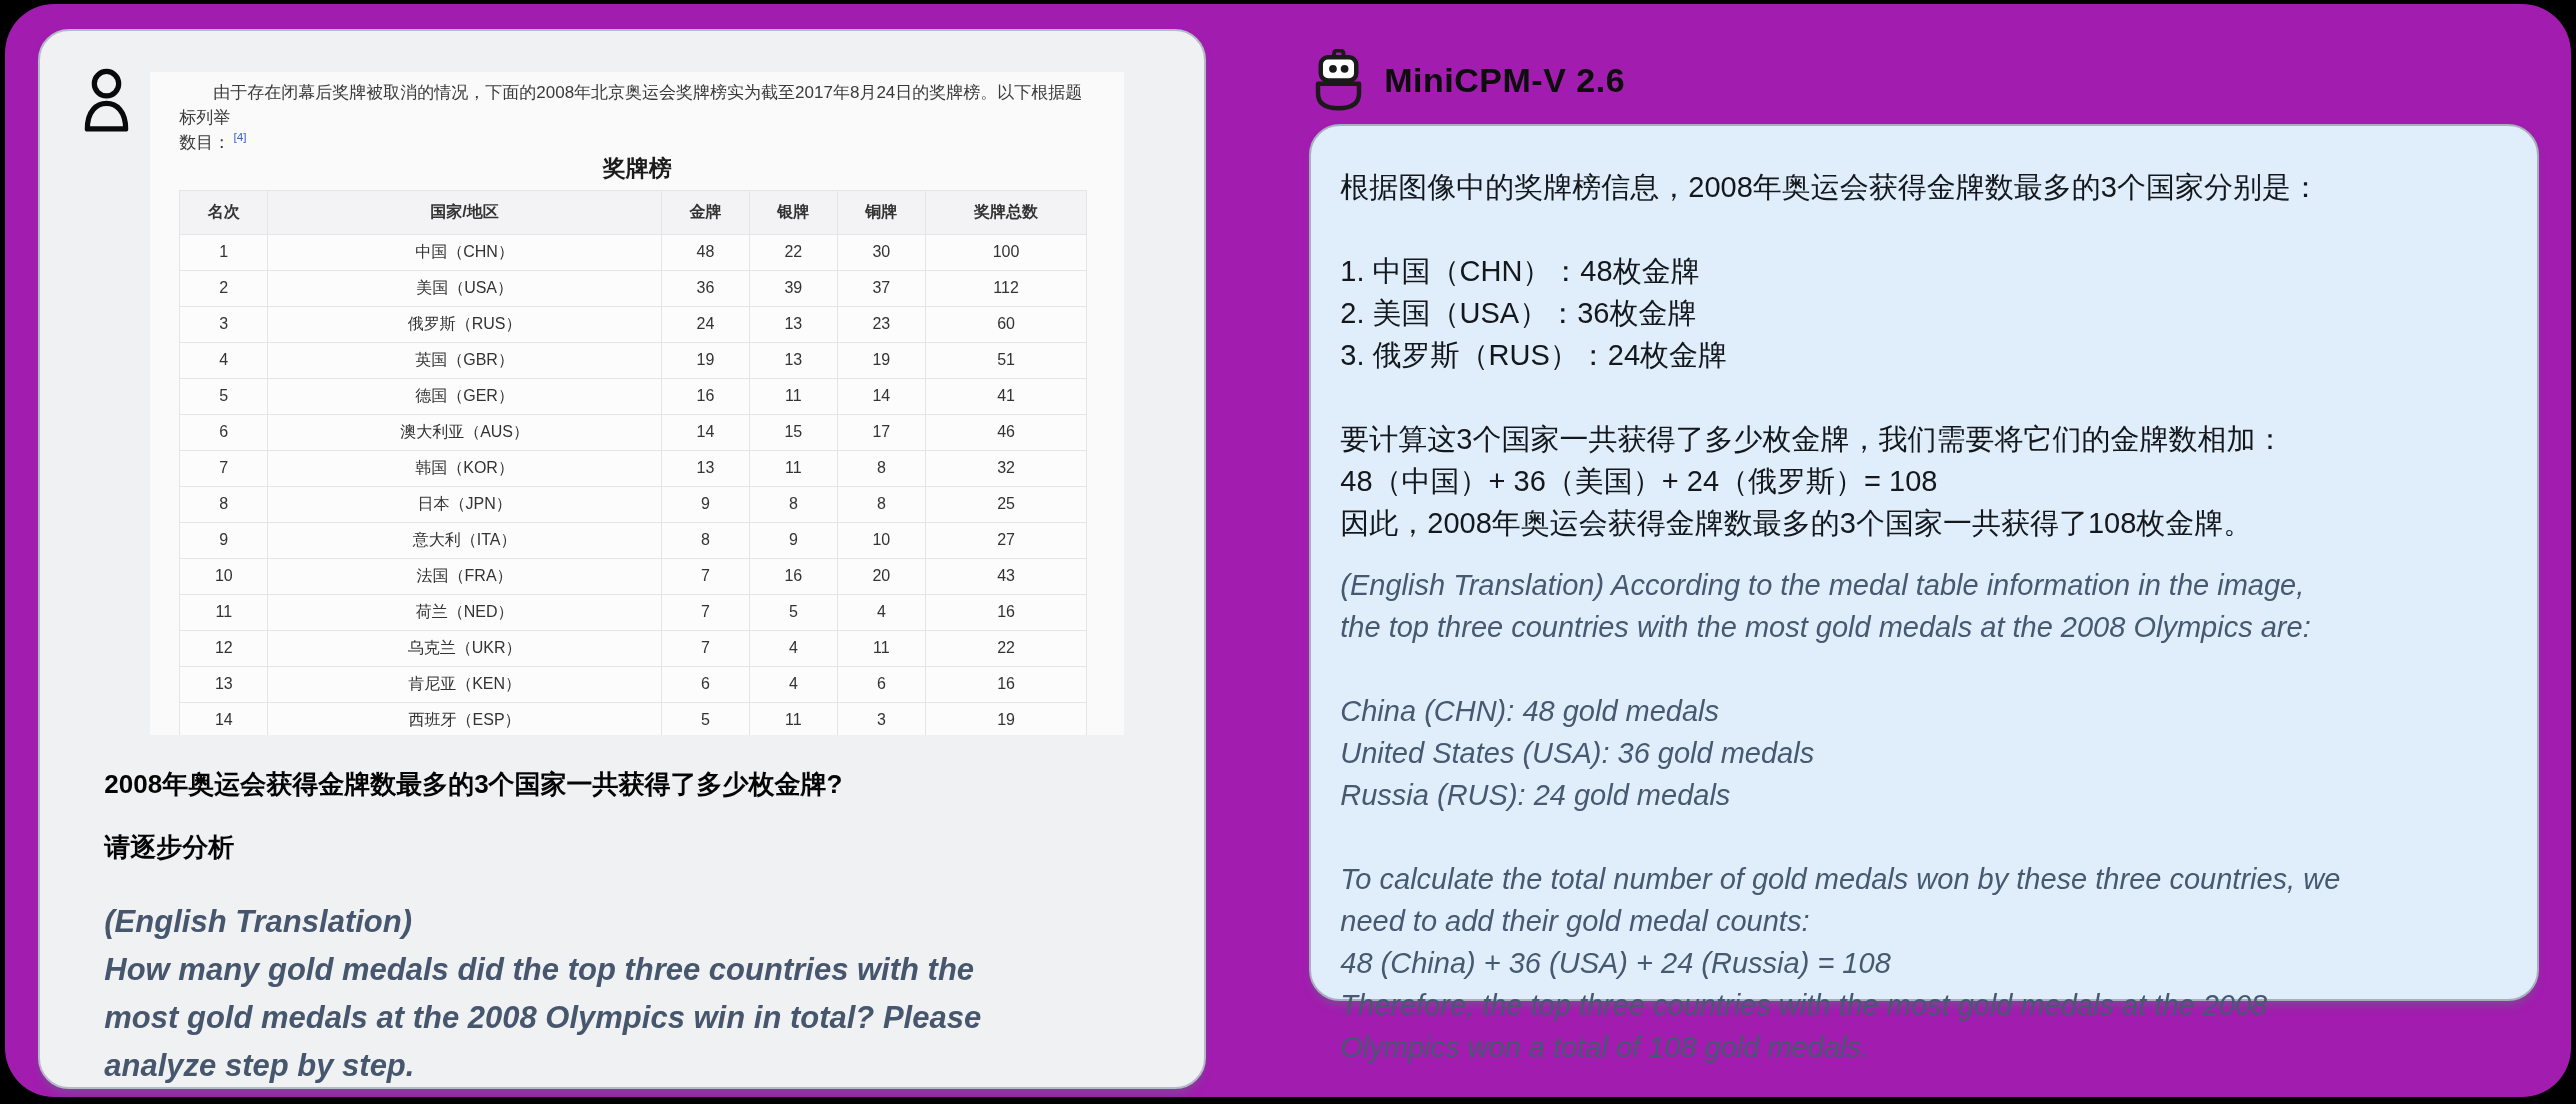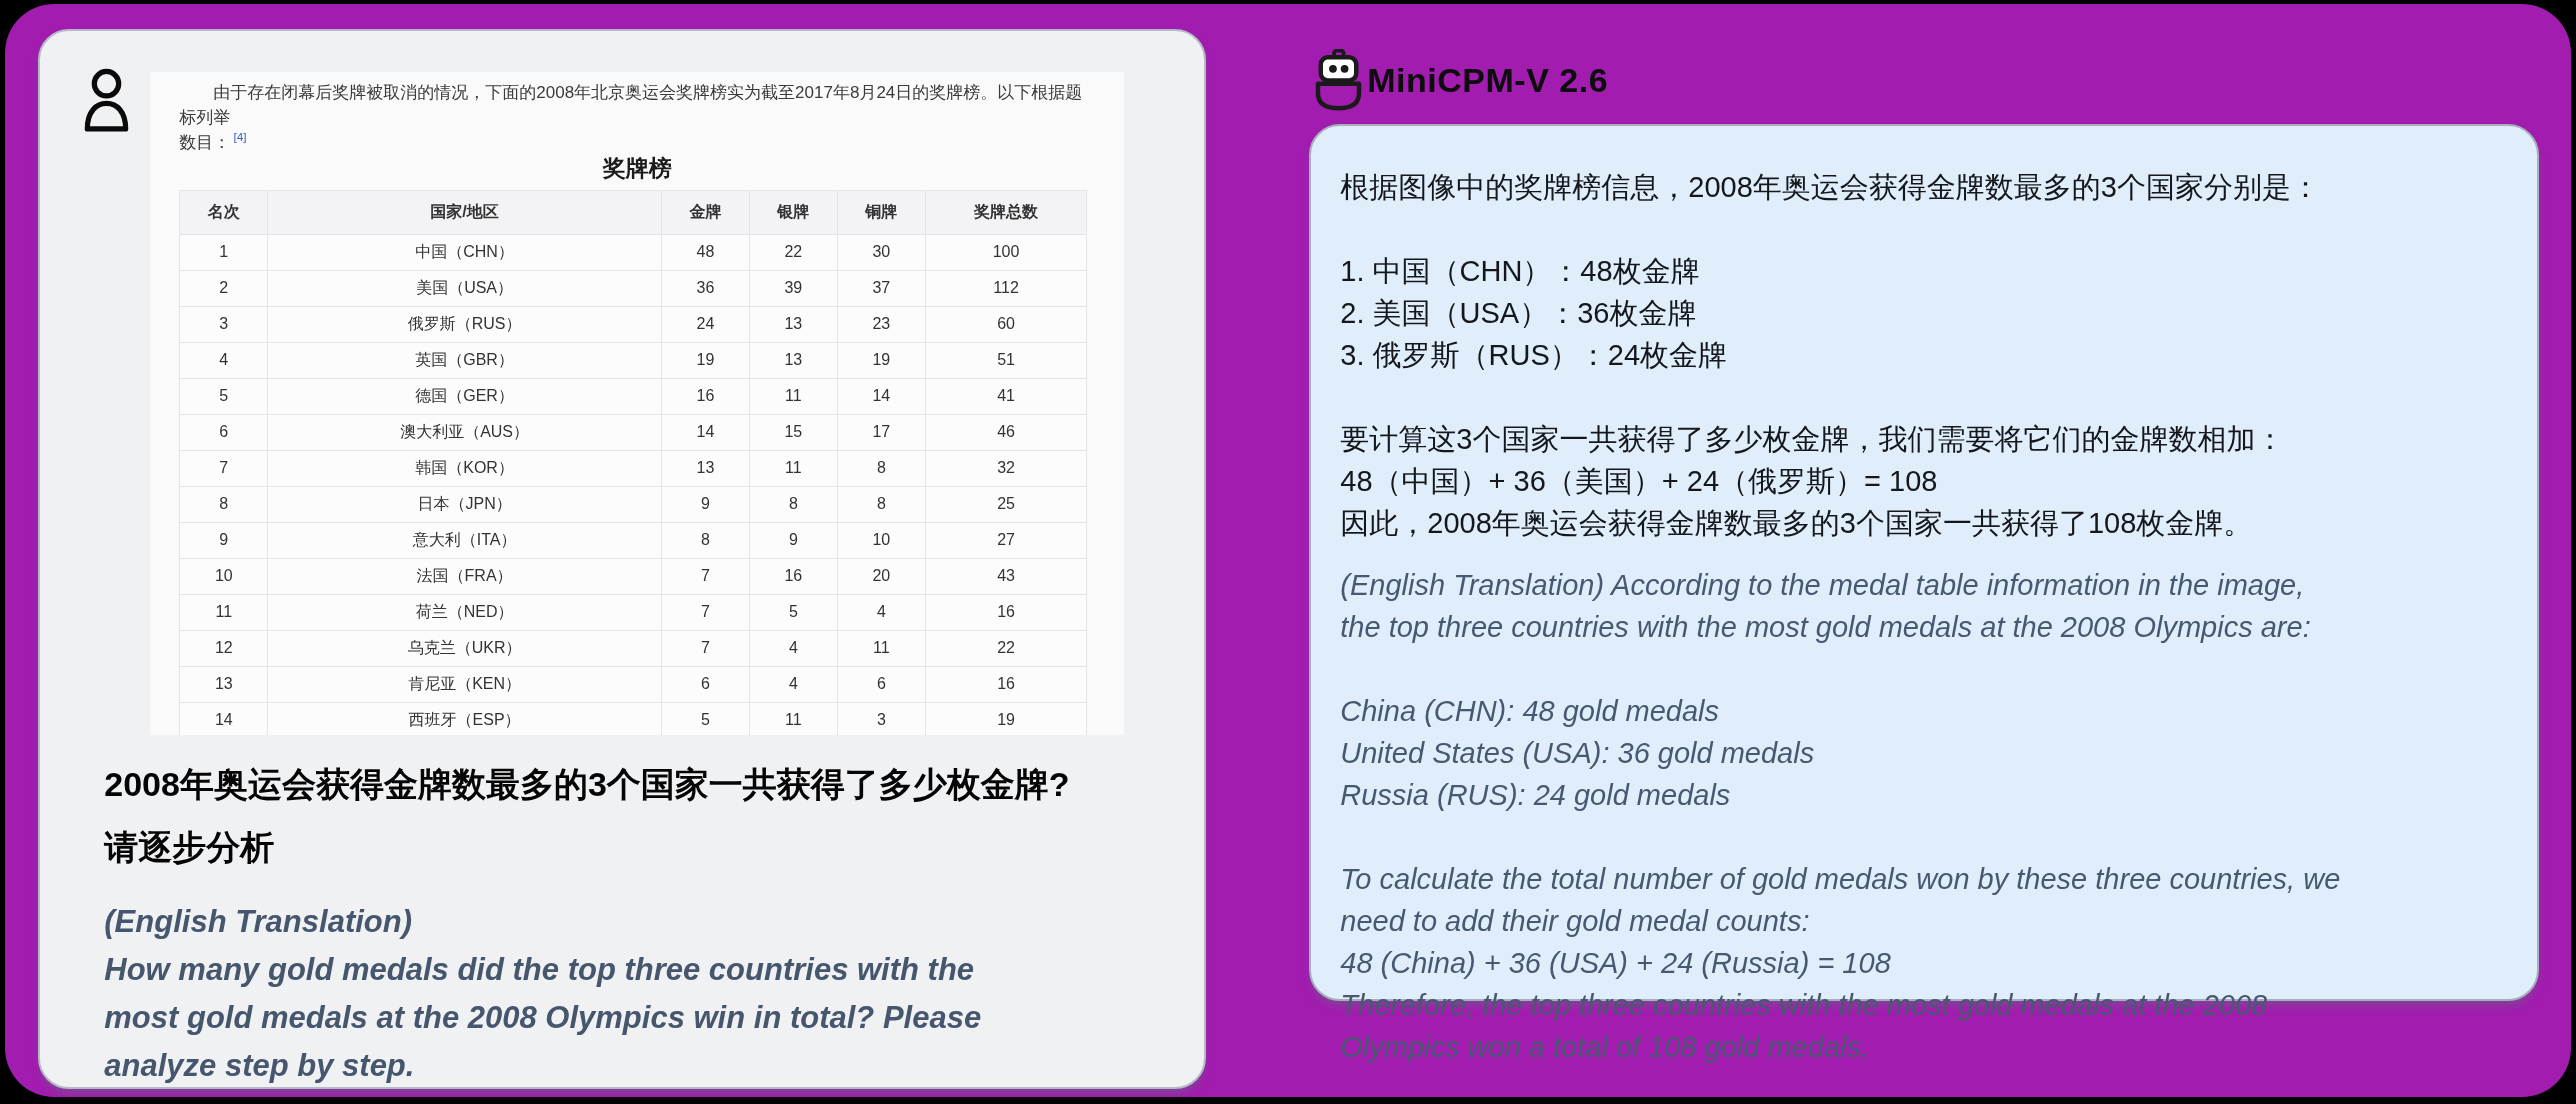--- a/index.html
+++ b/index.html
@@ -17,29 +17,29 @@
   .intro-indent{display:inline-block;width:34px;}
   .citation{color:#3a63c9;font-size:11.8px;vertical-align:super;line-height:0;margin-left:3.2px;}
   .attach-title{position:absolute;left:0;top:81px;width:100%;text-align:center;font-size:23px;font-weight:700;color:#1c1c1c;}
   .medal-table{position:absolute;left:29px;top:118px;width:908px;border-collapse:collapse;table-layout:fixed;}
   .medal-table th,.medal-table td{border:1.1px solid #e4e5e7;text-align:center;font-size:16px;color:#333;
     overflow:hidden;white-space:nowrap;}
   .medal-table th{height:41px;background:#f3f3f5;font-weight:700;}
   .medal-table td{height:33px;background:#fcfcfd;font-weight:400;}
   .col-rank{width:9.7%;} .col-country{width:43.4%;} .col-g{width:9.7%;} .col-s{width:9.7%;} .col-b{width:9.7%;} .col-total{width:17.8%;}
 
-  .question-zh{position:absolute;left:64px;top:722px;width:1069px;font-size:34px;font-weight:700;
+  .question-zh{position:absolute;left:64px;top:722px;width:1069px;font-size:26px;font-weight:700;
     color:#050505;line-height:63px;white-space:pre-line;}
   .question-en{position:absolute;left:64px;top:867px;width:1063px;font-size:31px;font-weight:700;font-style:italic;
     color:#46566d;line-height:48px;white-space:pre-line;}
 
   
   .model-header{position:absolute;left:1308px;top:45px;display:flex;align-items:center;}
   .robot-icon{width:51px;height:63px;}
-  .model-name{margin-left:3px;font-size:34px;font-weight:700;color:#0d0d0d;letter-spacing:0.5px;}
+  .model-name{margin-left:20px;font-size:34px;font-weight:700;color:#0d0d0d;letter-spacing:0.5px;}
   .model-panel{position:absolute;left:1304px;top:120px;width:1230px;height:877px;
     background:#e0eefb;border:2.7px solid #a8afbc;border-radius:31px;box-sizing:border-box;
     box-shadow:0 6.4px 8.5px -3.2px rgba(96,106,128,.55);}
   .model-body{position:absolute;left:29px;right:48px;top:40px;}
   .answer-zh{font-size:29px;line-height:42px;font-weight:500;color:#14181d;white-space:pre-line;}
   .answer-en{margin-top:20px;font-size:29px;line-height:42px;font-style:italic;font-weight:400;color:#475970;white-space:pre-line;}
 </style>
 </head>
 <body>
 

